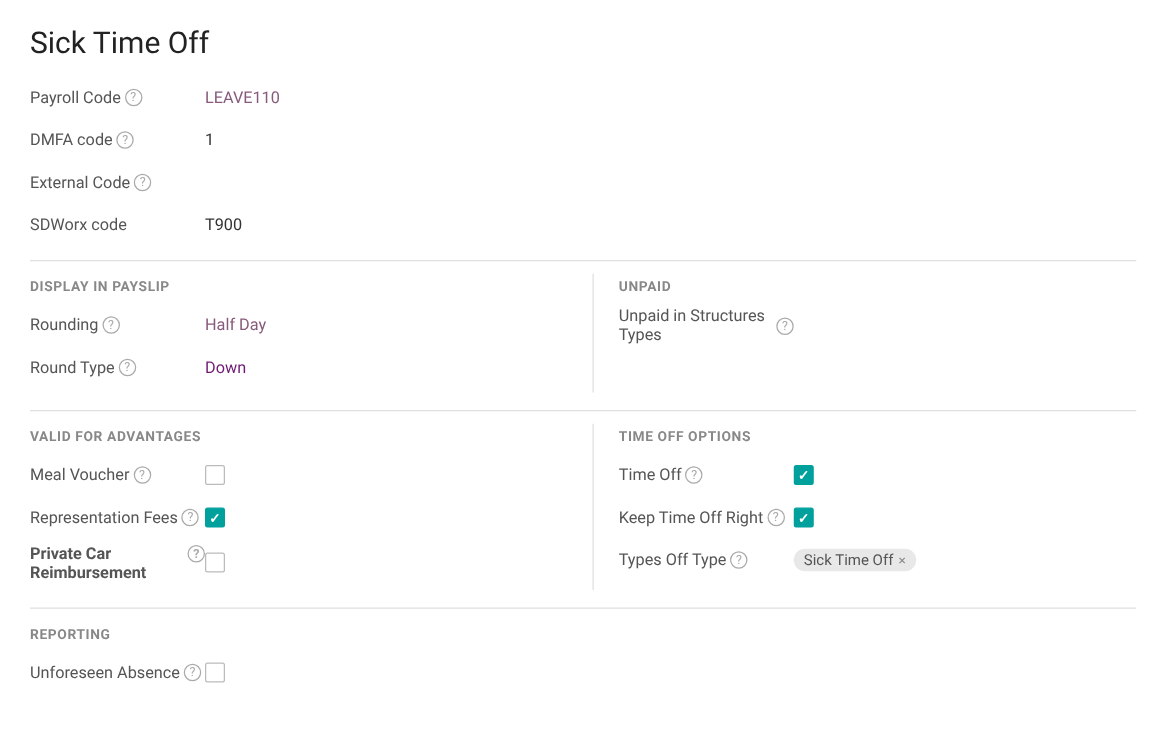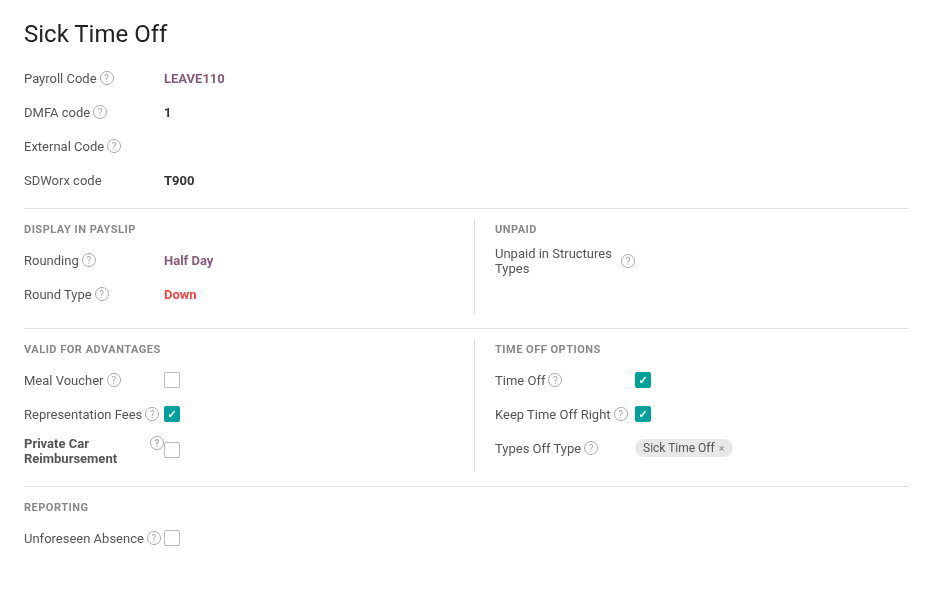--- a/index.html
+++ b/index.html
@@ -29,27 +29,26 @@
       color: #555;
       font-size: 13px;
       display: flex;
       align-items: center;
       gap: 3px;
       flex-shrink: 0;
     }
     .field-value {
       color: #875a7b;
       font-size: 13px;
-      font-weight: bold;
     }
     .field-value.plain {
       color: #333;
     }
     .field-value.gray {
-      color: #ef4444;
+      color: #701a75;
     }
     .help-icon {
       display: inline-flex;
       align-items: center;
       justify-content: center;
       width: 14px;
       height: 14px;
       border-radius: 50%;
       border: 1px solid #aaa;
       color: #aaa;

